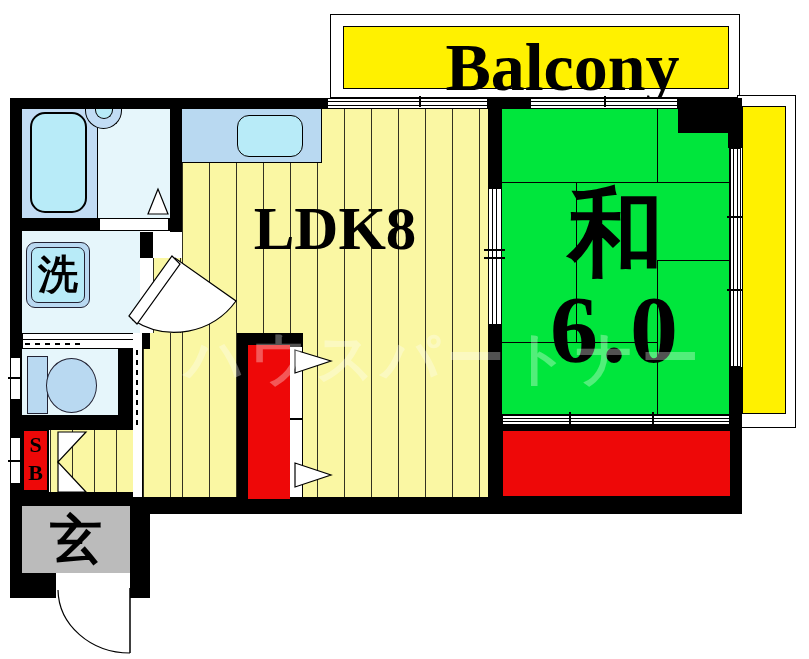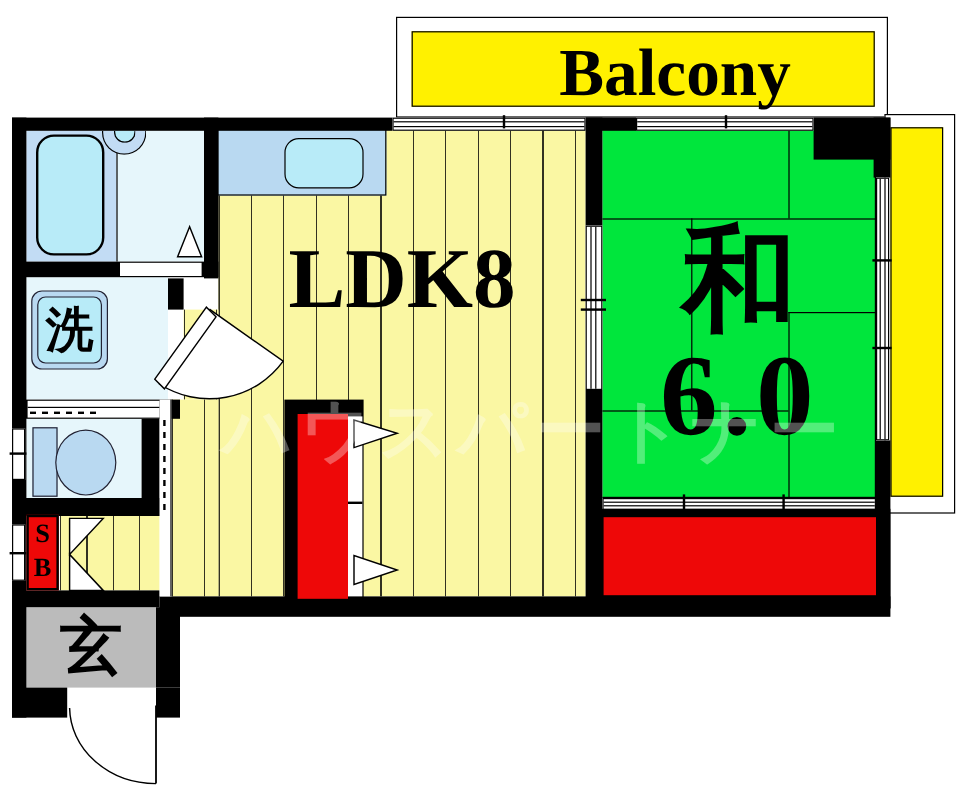--- a/index.html
+++ b/index.html
@@ -16,21 +16,21 @@
      background-image:repeating-linear-gradient(90deg,rgba(0,0,0,.8) 0 1px,transparent 1px 22px);}
   svg{position:absolute;left:0;top:0;}
 </style>
 </head>
 <body>
 
 <div id="plan">
 
   <div class="abs" style="left:330px;top:14px;width:410px;height:84px;background:#fff;border:1.5px solid #000;box-sizing:border-box;"></div>
   <div class="abs" style="left:343px;top:26px;width:386px;height:63px;background:#FFF100;border:1.5px solid #000;box-sizing:border-box;"></div>
-  <div class="lbl" style="left:343px;top:33px;width:439px;font-size:56px;">Balcony</div>
+  <div class="lbl" style="left:343px;top:33px;width:439px;font-size:68px;">Balcony</div>
 
   <div class="abs" style="left:737px;top:95px;width:59px;height:333px;background:#fff;border:1.5px solid #000;box-sizing:border-box;"></div>
   <div class="abs" style="left:742px;top:106px;width:44px;height:308px;background:#FFF100;border:1px solid #000;box-sizing:border-box;"></div>
 
   <div class="floor-y" style="left:182px;top:107px;width:306px;height:390px;"></div>
   <div class="floor-y" style="left:153px;top:258px;width:29px;height:75px;"></div>
   <div class="floor-y" style="left:143px;top:333px;width:39px;height:164px;"></div>
   <div class="floor-h" style="left:50px;top:428px;width:83px;height:64px;"></div>
 
   <div class="abs" style="left:22px;top:109px;width:75px;height:109px;background:#C2DCF4;"></div>
@@ -146,21 +146,21 @@
     <polygon points="58,432 86,432 58,462" fill="#fff" stroke="#000" stroke-width="1.2"></polygon>
     <polygon points="58,492 86,492 58,462" fill="#fff" stroke="#000" stroke-width="1.2"></polygon>
 
     <polygon points="295,350 295,373 331,361" fill="#fff" stroke="#000" stroke-width="1.2"></polygon>
     <polygon points="295,463 295,487 331,475" fill="#fff" stroke="#000" stroke-width="1.2"></polygon>
 
     <line x1="130" y1="588" x2="130" y2="653" stroke="#000" stroke-width="1.5"></line>
     <path d="M 58 590 A 72 64 0 0 0 130 653" fill="none" stroke="#000" stroke-width="1.2"></path>
   </svg>
 
-  <div class="lbl" style="left:182px;top:198px;width:306px;font-size:71px;">LDK8</div>
+  <div class="lbl" style="left:182px;top:198px;width:306px;font-size:61px;">LDK8</div>
   <div class="lbl" style="left:502px;top:186px;width:228px;font-size:96px;">和</div>
   <div class="lbl" style="left:502px;top:282px;width:228px;font-size:96px;letter-spacing:4px;">6.0</div>
   <div class="lbl" style="left:22px;top:514px;width:108px;font-size:52px;">玄</div>
 
   <div class="abs" style="left:185px;top:320px;width:560px;font-family:'DejaVu Sans','Liberation Sans',sans-serif;
               font-weight:bold;font-size:58px;letter-spacing:6px;color:rgba(255,255,255,0.32);white-space:nowrap;">ハウスパートナー</div>
 
 </div>
 
 </body></html>

